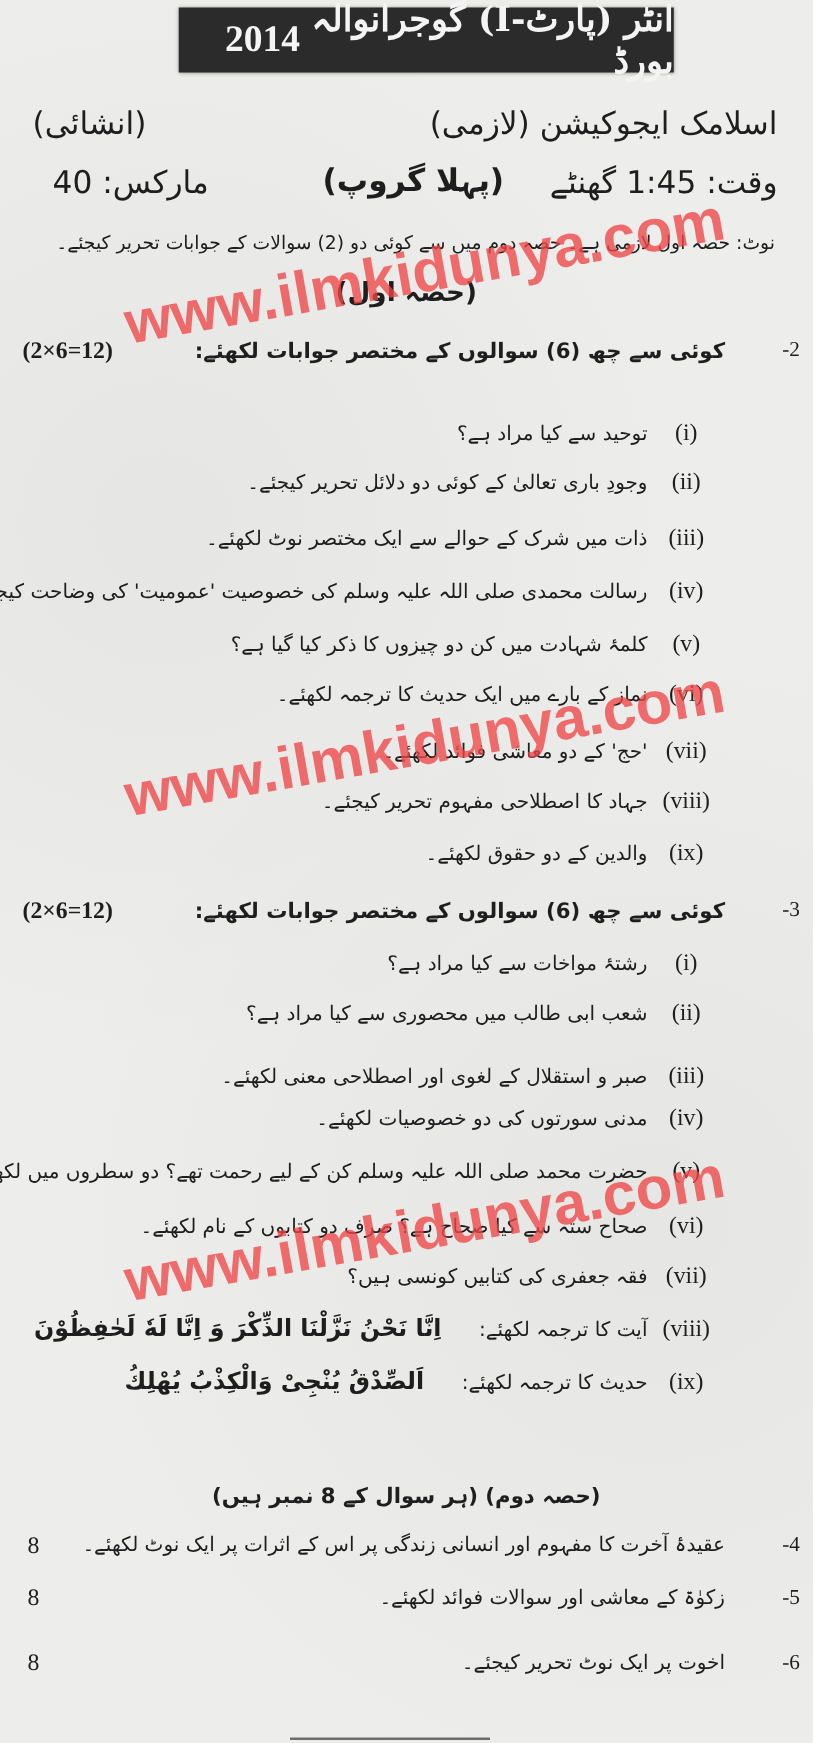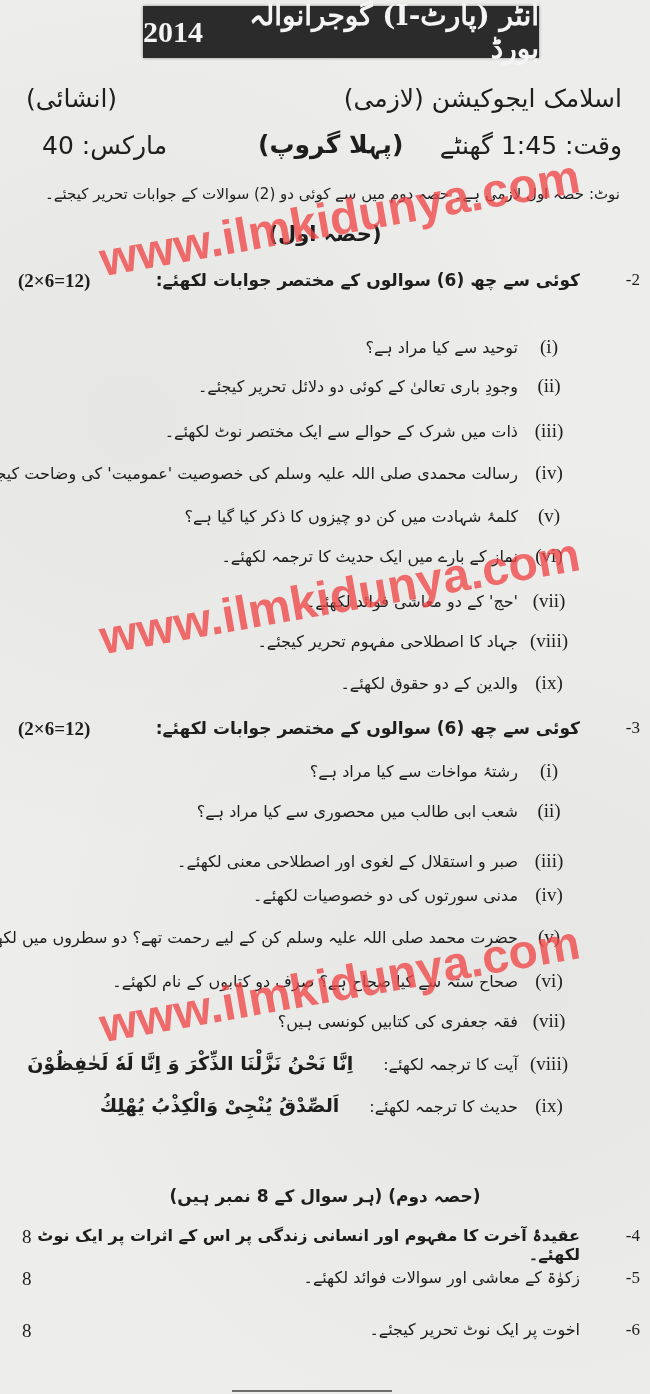--- a/index.html
+++ b/index.html
@@ -18,21 +18,21 @@
       #ededec;
   }
   .banner {
     position: absolute; left: 143px; top: 6px; width: 396px; height: 52px;
     background: #2b2b2b; color: #f4f4f4;
     display: flex; align-items: center; justify-content: center;
     direction: rtl; gap: 8px;
     box-shadow: 0 0 3px rgba(0,0,0,0.4);
   }
   .banner .urdu { font-size: 28px; font-weight: bold; font-family: "DejaVu Serif", serif; }
-  .banner .year { font-size: 30px; font-weight: bold; font-family: "Liberation Serif", serif; direction: ltr; }
+  .banner .year { font-size: 30px; font-weight: bold; font-family: "Liberation Serif", serif; direction: ltr; padding-left: 37px; }
   .abs { position: absolute; white-space: nowrap; }
   .rtl { direction: rtl; }
   .subject { right: 28px; top: 84px; font-size: 25px; }
   .type { left: 26px; top: 84px; font-size: 25px; }
   .time { right: 28px; top: 131px; font-size: 25px; }
   .group { left: 258px; top: 130px; font-size: 25px; font-weight: bold; }
   .marks { left: 26px; top: 131px; font-size: 25px; margin-left: 16px; }
   .note { right: 30px; top: 185px; font-size: 15px; }
   .section { font-size: 21px; font-weight: bold; }
   .sec1 { left: 0; width: 650px; text-align: center; top: 222px; }
@@ -101,21 +101,21 @@
 <div class="item" style="right:70px; top:926px;"><span class="rn">(v)</span><span class="tx">حضرت محمد صلی اللہ علیہ وسلم کن کے لیے رحمت تھے؟ دو سطروں میں لکھئے۔</span></div>
 <div class="item" style="right:70px; top:970px;"><span class="rn">(vi)</span><span class="tx">صحاح ستہ سے کیا صحاح ہے؟ صرف دو کتابوں کے نام لکھئے۔</span></div>
 <div class="item" style="right:70px; top:1010px;"><span class="rn">(vii)</span><span class="tx">فقہ جعفری کی کتابیں کونسی ہیں؟</span></div>
 <div class="item" style="right:70px; top:1052px;"><span class="rn">(viii)</span><span class="tx">آیت کا ترجمہ لکھئے:</span><span class="ar">اِنَّا نَحْنُ نَزَّلْنَا الذِّکْرَ وَ اِنَّا لَهٗ لَحٰفِظُوْنَ</span></div>
 <div class="item" style="right:70px; top:1094px;"><span class="rn">(ix)</span><span class="tx">حدیث کا ترجمہ لکھئے:</span><span class="ar">اَلصِّدْقُ يُنْجِیْ وَالْكِذْبُ يُهْلِكُ</span></div>
 
 <div class="abs rtl" style="left:0; width:650px; text-align:center; top:1186px; font-size:17px; font-weight:bold;">(حصہ دوم) (ہر سوال کے 8 نمبر ہیں)</div>
 
 <div class="qrow" style="top:1226px;">
   <span class="qnum">-4</span>
-  <span class="qtext" style="font-weight:bold;font-size:16px;">عقیدۂ آخرت کا مفہوم اور انسانی زندگی پر اس کے اثرات پر ایک نوٹ لکھئے۔</span>
+  <span class="qtext" style="font-weight:normal;font-size:16px;">عقیدۂ آخرت کا مفہوم اور انسانی زندگی پر اس کے اثرات پر ایک نوٹ لکھئے۔</span>
   <span class="long-num">8</span>
 </div>
 <div class="qrow" style="top:1268px;">
   <span class="qnum">-5</span>
   <span class="qtext" style="font-weight:normal;font-size:16px;">زکوٰۃ کے معاشی اور سوالات فوائد لکھئے۔</span>
   <span class="long-num">8</span>
 </div>
 <div class="qrow" style="top:1320px;">
   <span class="qnum">-6</span>
   <span class="qtext" style="font-weight:normal;font-size:16px;">اخوت پر ایک نوٹ تحریر کیجئے۔</span>

